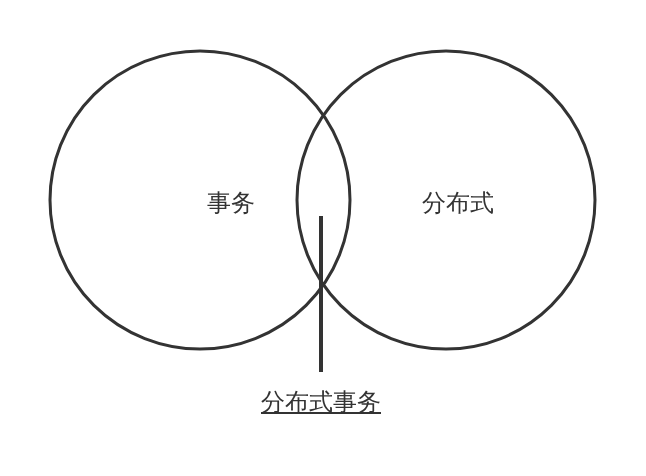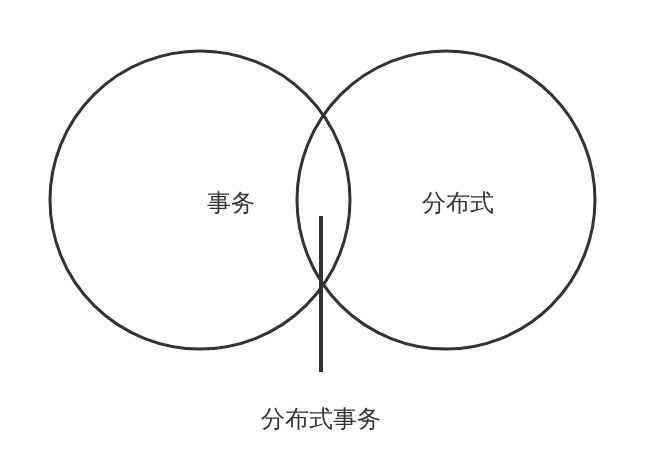--- a/index.html
+++ b/index.html
@@ -19,13 +19,13 @@
 <body style="background: rgb(255, 255, 255);">
 
 <svg id="canvas" width="646" height="476" viewBox="0 0 646 476">
   <ellipse id="set0" cx="200" cy="200" rx="150" ry="149" fill="none" stroke="#333333" stroke-width="3"></ellipse>
   <ellipse id="set1" cx="446" cy="200" rx="149" ry="149" fill="none" stroke="#333333" stroke-width="3"></ellipse>
   <line id="pointer" x1="321" y1="216" x2="321" y2="372" stroke="#333333" stroke-width="4"></line>
 </svg>
 
 <div class="label" id="lbl0" style="left: 199px; top: 203px; color: rgb(51, 51, 51); margin-left: 32px;">事务</div>
 <div class="label" id="lbl1" style="left: 446px; top: 203px; color: rgb(51, 51, 51); margin-left: 12px;">分布式</div>
-<div class="label" id="lbl2" style="left: 321px; top: 419px; color: rgb(51, 51, 51);">分布式事务</div>
+<div class="label" id="lbl2" style="left: 321px; top: 402px; color: rgb(51, 51, 51); text-decoration: underline;">分布式事务</div>
 
 </body></html>

